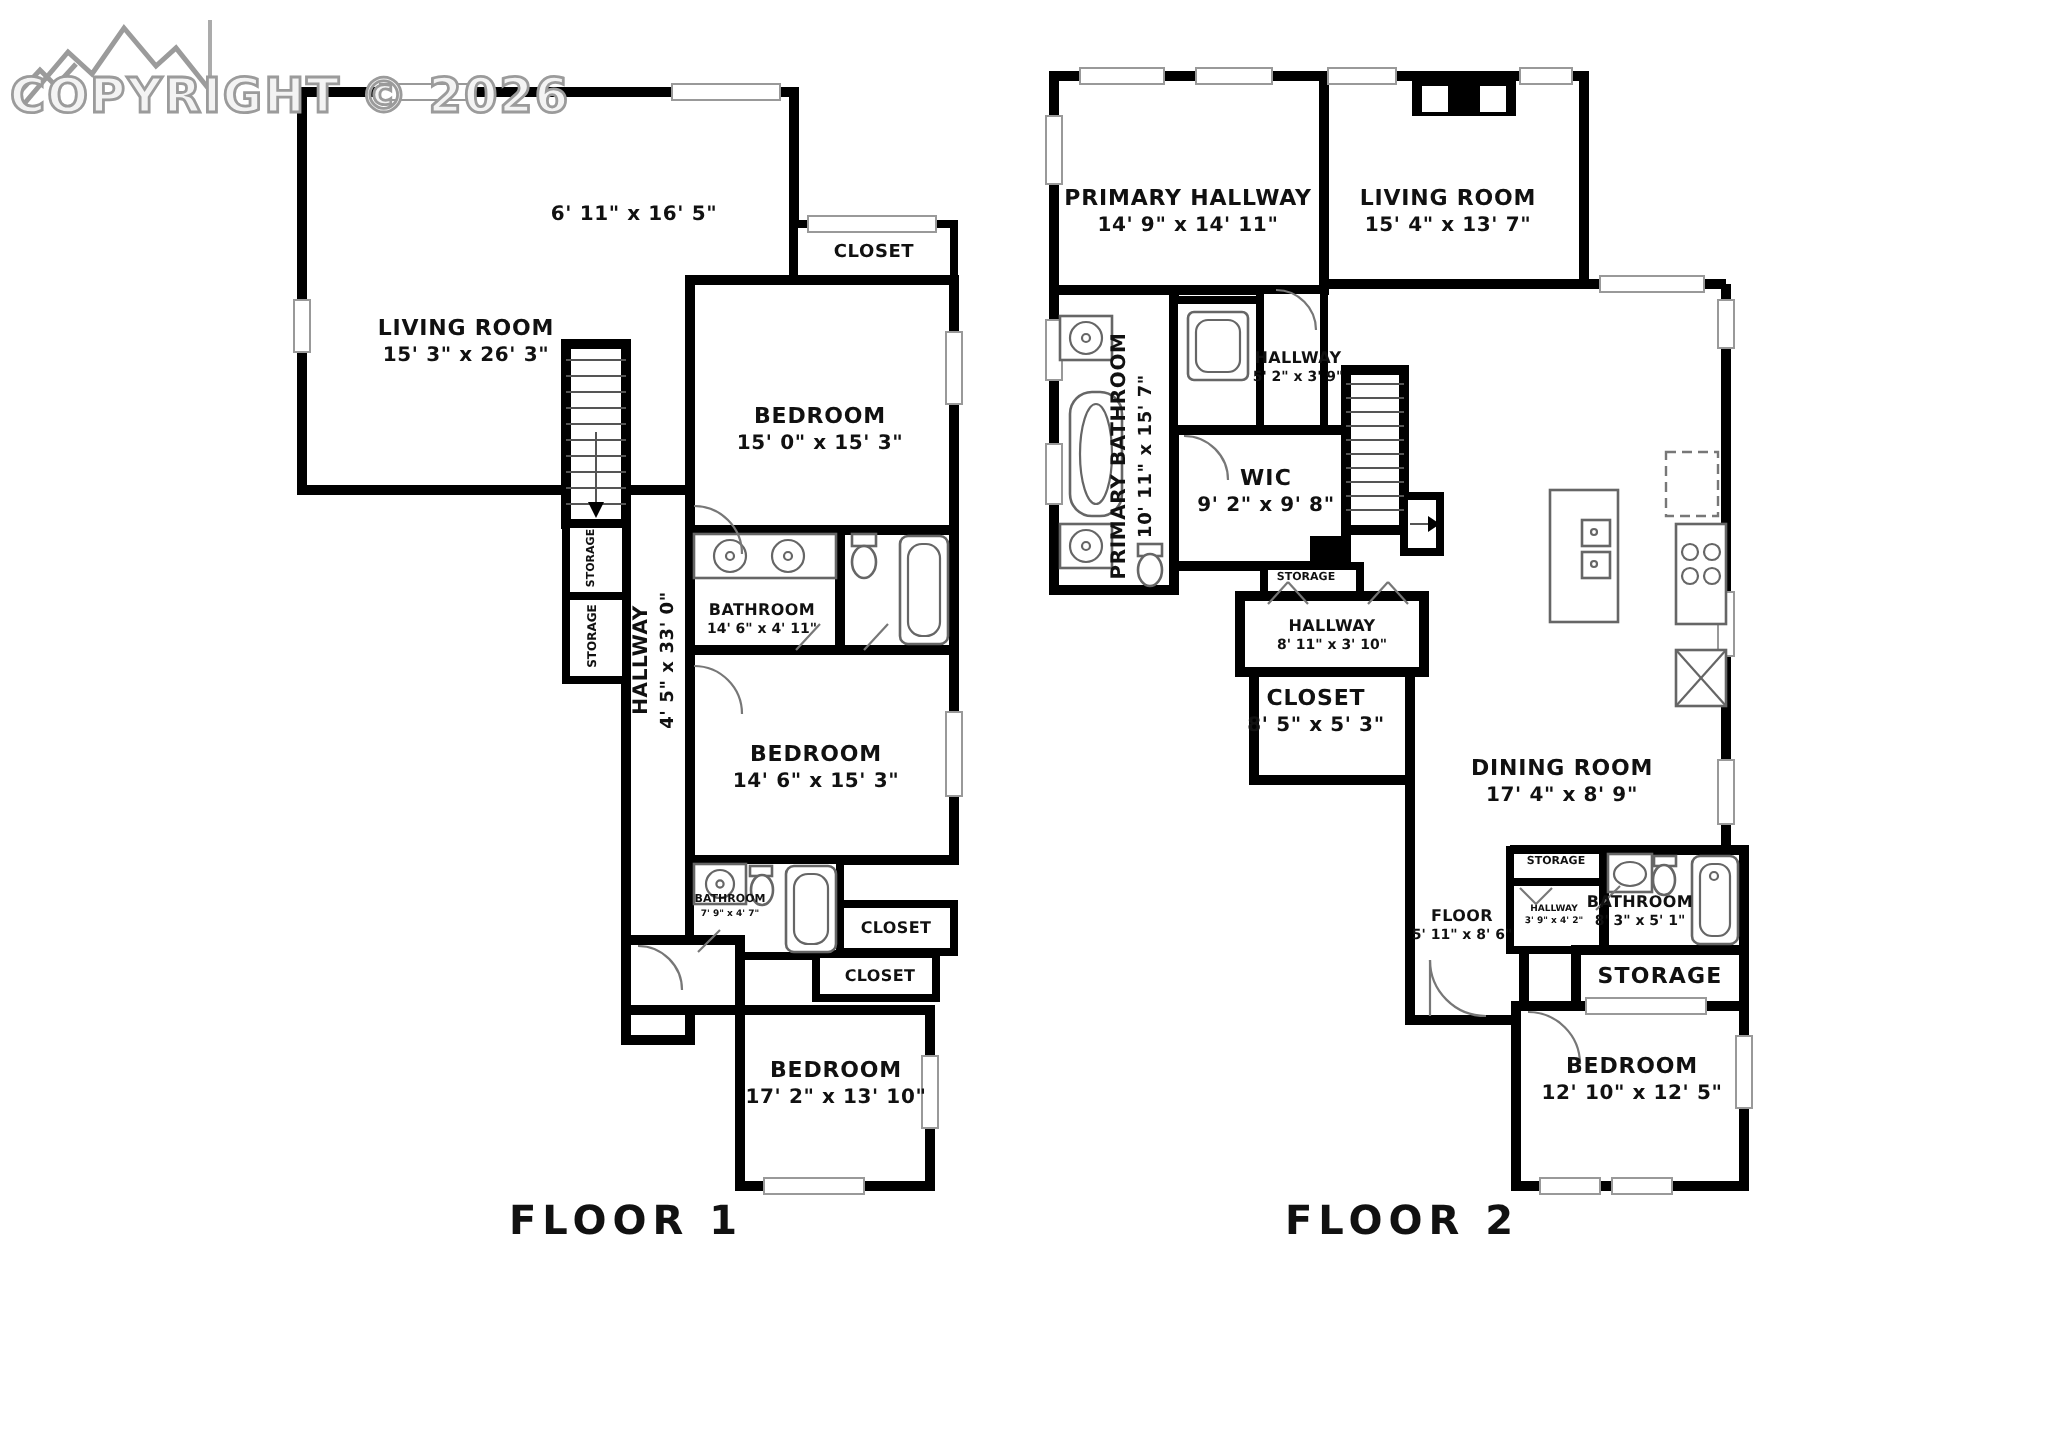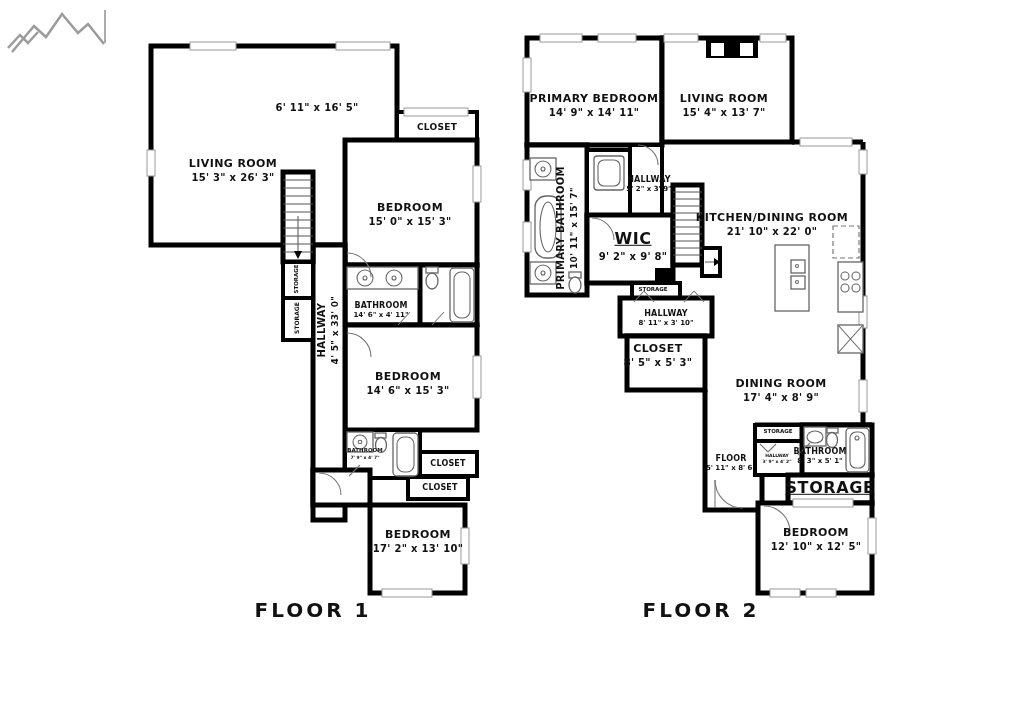--- a/index.html
+++ b/index.html
@@ -23,21 +23,21 @@
        font-weight:700;white-space:nowrap;line-height:1.4;z-index:5;}
   .rot{transform:translate(-50%,-50%) rotate(-90deg);}
   .s11{font-size:11px;letter-spacing:.4px;}
   .s10{font-size:10px;letter-spacing:.3px;}
   .s9{font-size:9px;letter-spacing:.3px;}
   .s8{font-size:8px;letter-spacing:.2px;}
   .s7{font-size:7px;}
   .s6{font-size:6px;}
   .s5{font-size:5.5px;}
   .s45{font-size:4.5px;}
-  .s12{font-size:16px;letter-spacing:.6px;text-decoration:underline;}
+  .s12{font-size:11px;letter-spacing:.6px;}
   .floor-label{position:absolute;transform:translate(-50%,-50%);font-size:20px;color:#111;
        font-weight:700;letter-spacing:3px;z-index:5;}
   .footer-note{position:absolute;transform:translate(-50%,-50%);font-size:9px;color:#4a4a4a;
        letter-spacing:.4px;z-index:5;}
   
   .logo-text{position:absolute;font-weight:700;color:#f3f3f3;-webkit-text-stroke:1.4px #9b9b9b;z-index:6;}
   .logo-ppmls{left:112px;top:8px;font-size:27px;letter-spacing:2px;}
   .logo-copy{left:5px;top:34px;font-size:24px;letter-spacing:1px;}
   .logo-divider{position:absolute;left:104px;top:10px;width:2px;height:33px;background:#ababab;z-index:6;}
 </style>
@@ -243,20 +243,21 @@
       <line class="door" x1="776" y1="444" x2="768" y2="452"></line>
       <line class="door" x1="798" y1="455" x2="810" y2="443"></line>
     </g>
   </svg>
 
   <svg width="104" height="54" viewBox="0 0 104 54" style="left:4px;top:4px;z-index:6;">
     <path d="M4 44 L16 31 L24 39 L34 28" fill="none" stroke="#9b9b9b" stroke-width="2.5"></path>
     <path d="M8 48 L30 22 L42 33 L58 10 L74 29 L84 20 L100 40" fill="none" stroke="#9b9b9b" stroke-width="2.5"></path>
   </svg>
   <div class="logo-divider"></div>
+  <div class="logo-text logo-copy">COPYRIGHT © 2026</div>
 
   <div class="lbl" style="left:317px;top:108px">
     <div class="s10">6' 11" x 16' 5"</div>
   </div>
   <div class="lbl" style="left:233px;top:171px">
     <div class="s11">LIVING ROOM</div>
     <div class="s10">15' 3" x 26' 3"</div>
   </div>
   <div class="lbl" style="left:437px;top:127px">
     <div class="s9">CLOSET</div>
@@ -293,43 +294,39 @@
   <div class="lbl" style="left:440px;top:488px">
     <div class="s8">CLOSET</div>
   </div>
   <div class="lbl" style="left:418px;top:542px">
     <div class="s11">BEDROOM</div>
     <div class="s10">17' 2" x 13' 10"</div>
   </div>
   <div class="floor-label" style="left:313px;top:610px">FLOOR 1</div>
 
   <div class="lbl" style="left:594px;top:106px">
-    <div class="s11">PRIMARY BEDROOM</div>
+    <div class="s11">PRIMARY HALLWAY</div>
     <div class="s10">14' 9" x 14' 11"</div>
   </div>
   <div class="lbl" style="left:724px;top:106px">
     <div class="s11">LIVING ROOM</div>
     <div class="s10">15' 4" x 13' 7"</div>
   </div>
   <div class="lbl" style="left:649px;top:184px">
     <div class="s8">HALLWAY</div>
     <div class="s7">5' 2" x 3' 9"</div>
   </div>
   <div class="lbl rot" style="left:567px;top:228px">
     <div class="s10">PRIMARY BATHROOM</div>
     <div class="s9">10' 11" x 15' 7"</div>
   </div>
   <div class="lbl" style="left:633px;top:246px">
     <div class="s12">WIC</div>
     <div class="s10">9' 2" x 9' 8"</div>
   </div>
-  <div class="lbl" style="left:772px;top:225px">
-    <div class="s11">KITCHEN/DINING ROOM</div>
-    <div class="s10">21' 10" x 22' 0"</div>
-  </div>
   <div class="lbl" style="left:653px;top:290px">
     <div class="s5">STORAGE</div>
   </div>
   <div class="lbl" style="left:666px;top:318px">
     <div class="s8">HALLWAY</div>
     <div class="s7">8' 11" x 3' 10"</div>
   </div>
   <div class="lbl" style="left:658px;top:356px">
     <div class="s11">CLOSET</div>
     <div class="s10">8' 5" x 5' 3"</div>

